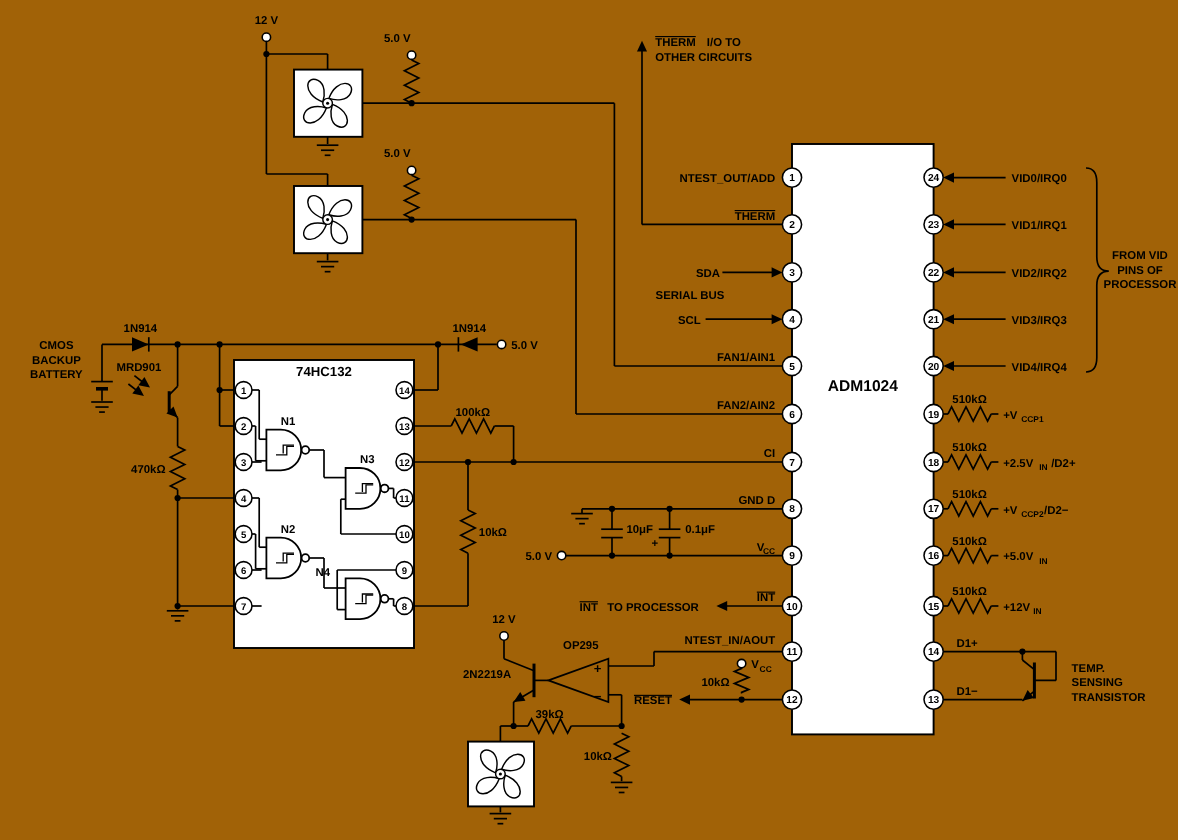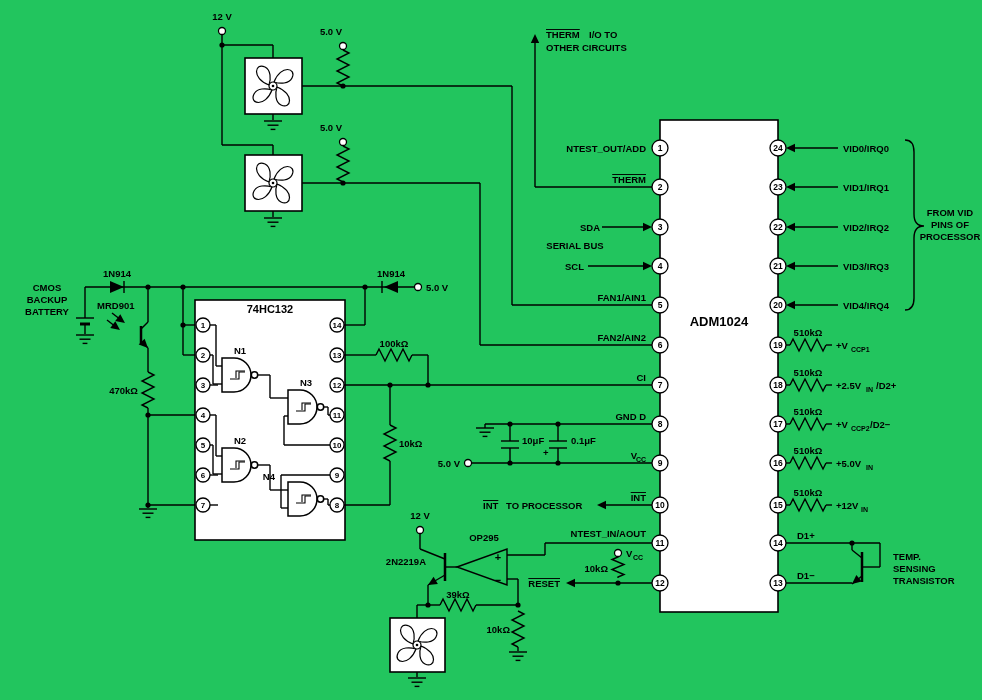--- a/index.html
+++ b/index.html
@@ -1,16 +1,16 @@
 <!DOCTYPE html>
 <html><head>
 <meta charset="utf-8">
 <style>
   html,body{margin:0;padding:0;background:#ffffff;}
-  .stage{position:relative;width:982px;height:700px;background:#22c55e;overflow:hidden;}
+  .stage{position:relative;width:982px;height:700px;background:#a16207;overflow:hidden;}
   .t{font-family:"Liberation Sans",sans-serif;font-weight:bold;font-size:9.5px;fill:#000;}
   .t8{font-size:8px;}
   .t85{font-size:8.5px;}
   .t7{font-size:7px;}
   .t11{font-size:11px;}
   .t13{font-size:13px;}
   .ovl{text-decoration:overline;}
   .w{stroke:#000;stroke-width:1.4;fill:none;}
   .box{fill:#fff;stroke:#000;stroke-width:1.6;}
   .pin{fill:#fff;stroke:#000;stroke-width:1.3;}

